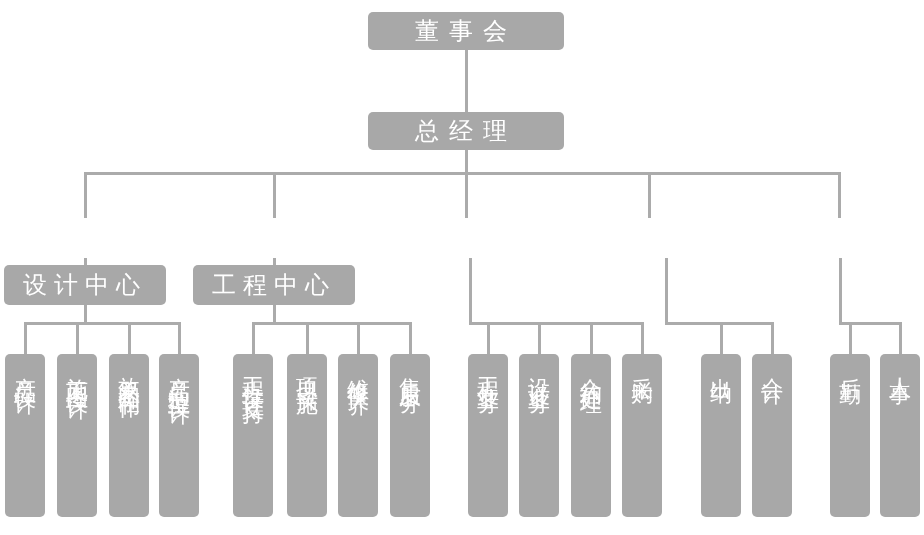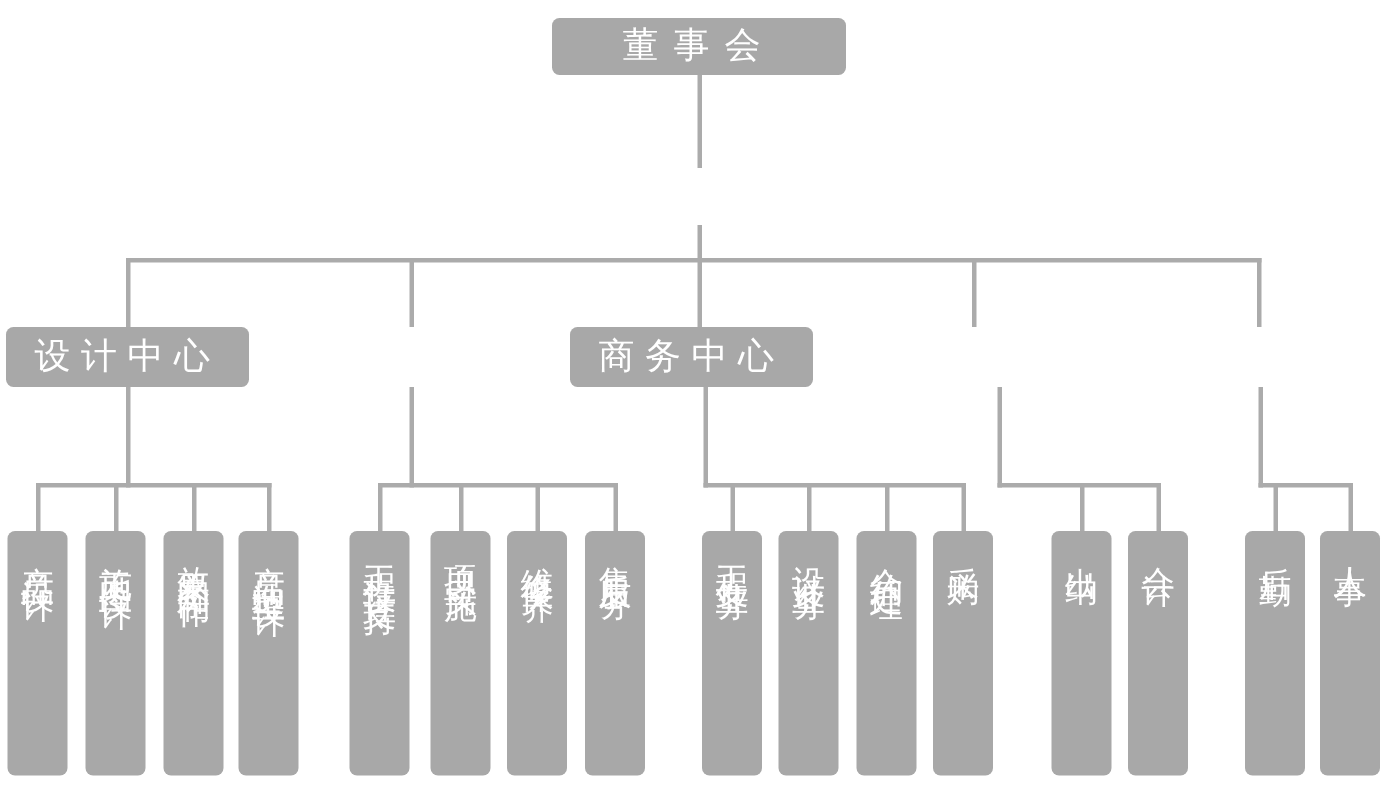--- a/index.html
+++ b/index.html
@@ -25,21 +25,21 @@
     box-sizing:border-box;
   }
   .hnode{
     text-align:center;
     letter-spacing:8px;
     font-size:24px;
     white-space:nowrap;
     overflow:hidden;
   }
   .lvl1{width:196px;height:38px;line-height:38px;}
-  .lvl2{width:162px;height:40px;line-height:40px;letter-spacing:7px;}
+  .lvl2{width:162px;height:40px;line-height:40px;letter-spacing:7px;margin-top:47px;}
   .vnode{
     width:40px;height:163px;
     writing-mode:vertical-rl;
     text-orientation:upright;
     font-size:22px;
     line-height:40px;
     letter-spacing:5px;
     padding-top:6px;
     overflow:hidden;
   }
@@ -88,23 +88,24 @@
     <div class="ln" style="left:720px;top:322px;width:3px;height:32px"></div>
     <div class="ln" style="left:771px;top:322px;width:3px;height:32px"></div>
 
     <div class="ln" style="left:839px;top:258px;width:3px;height:67px"></div>
     <div class="ln" style="left:839px;top:322px;width:63px;height:3px"></div>
     <div class="ln" style="left:849px;top:322px;width:3px;height:32px"></div>
     <div class="ln" style="left:899px;top:322px;width:3px;height:32px"></div>
   </div>
 
   <div class="node hnode lvl1" style="left:368px;top:12px;letter-spacing:10px">董事会</div>
+  <div class="node hnode lvl1" style="left:368px;top:112px;letter-spacing:10px">总经理</div>
 
   <div class="node hnode lvl2" style="left:4px;top:218px">设计中心</div>
-  <div class="node hnode lvl2" style="left:380px;top:218px">商务中心</div>
+  <div class="node hnode lvl2" style="left:193px;top:218px">工程中心</div>
 
   <div class="node vnode" style="left:5px;top:354px">产品设计</div>
   <div class="node vnode" style="left:57px;top:354px">施工图设计</div>
   <div class="node vnode" style="left:109px;top:354px">效果图制作</div>
   <div class="node vnode" style="left:159px;top:354px">产品造型设计</div>
 
   <div class="node vnode" style="left:233px;top:354px">工程设计支持</div>
   <div class="node vnode" style="left:287px;top:354px">项目实施</div>
   <div class="node vnode" style="left:338px;top:354px">维修保养</div>
   <div class="node vnode" style="left:390px;top:354px">售后服务</div>

